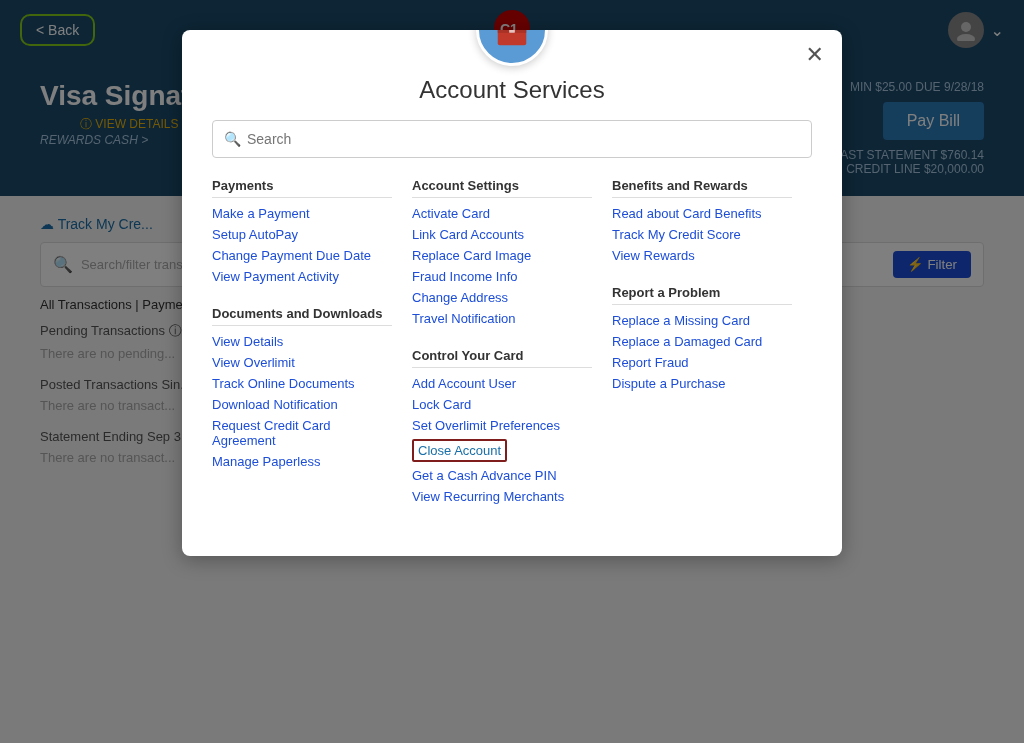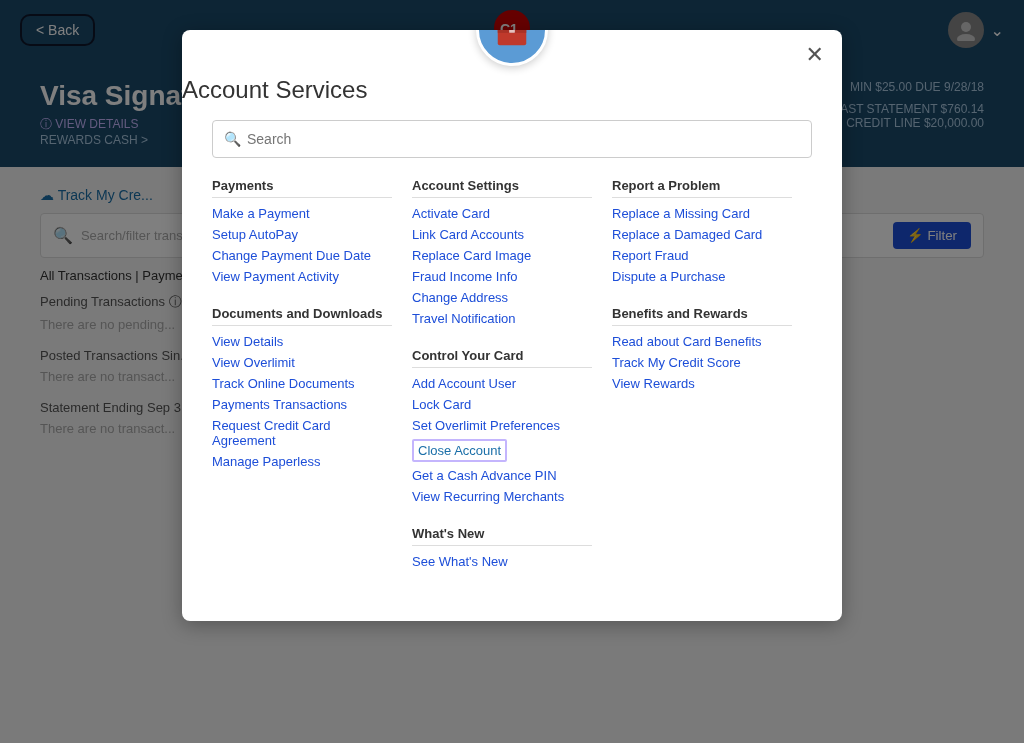--- a/index.html
+++ b/index.html
@@ -22,21 +22,21 @@
     .bg-header {
       background: #1a4a6b;
       height: 60px;
       display: flex;
       align-items: center;
       padding: 0 20px;
       position: relative;
     }
 
     .back-btn {
-      border: 2px solid #0f172a;
+      border: 2px solid #84cc16;
       color: #fff;
       background: transparent;
       padding: 6px 14px;
       border-radius: 10px;
       font-size: 14px;
       cursor: pointer;
     }
 
     .header-logo {
       position: absolute;
@@ -66,34 +66,36 @@
     }
 
     .account-title {
       font-size: 28px;
       font-weight: bold;
       color: #fff;
     }
 
     .view-details {
       font-size: 12px;
-      color: #c4b5fd;
+      color: #eab308;
       margin-top: 4px;
+      margin-left: 40px;
     }
 
     .rewards-cash {
       font-size: 28px;
       font-weight: bold;
       color: #fff;
       margin-top: 10px;
     }
 
     .rewards-label {
       font-size: 12px;
       color: #aac8e0;
+      font-style: italic;
     }
 
     .right-account-info {
       float: right;
       text-align: right;
       color: #aac8e0;
       font-size: 12px;
     }
 
     .pay-bill-btn {
@@ -165,21 +167,21 @@
       right: 18px;
       background: none;
       border: none;
       font-size: 22px;
       cursor: pointer;
       color: #555;
       line-height: 1;
     }
 
     .modal-title {
-      text-align: left;
+      text-align: center;
       font-size: 24px;
       font-weight: normal;
       color: #333;
       margin-bottom: 16px;
     }
 
     .search-wrapper {
       margin: 0 30px 20px 30px;
       position: relative;
     }
@@ -229,21 +231,21 @@
     .col-link {
       display: block;
       color: #1d4ed8;
       font-size: 13px;
       text-decoration: none;
       margin-bottom: 6px;
       cursor: pointer;
     }
 
     .col-link.highlighted {
-      border: 2px solid #c4b5fd;
+      border: 2px solid #7f1d1d;
       padding: 2px 4px;
       border-radius: 2px;
       display: inline-block;
       color: #1a6fa8;
     }
   </style>
 </head>
 <body>
 
 <div class="bg-page">
@@ -269,20 +271,21 @@
 
   <div class="bg-account-section">
     <div style="display:flex;justify-content:space-between;align-items:flex-start;">
       <div>
         <div class="account-title">Visa Signature</div>
         <div class="view-details">ⓘ VIEW DETAILS</div>
         <div class="rewards-label">REWARDS CASH &gt;</div>
       </div>
       <div class="right-account-info">
         <div>MIN $25.00 DUE 9/28/18</div>
+        <button class="pay-bill-btn">Pay Bill</button>
         <div style="margin-top:8px;">LAST STATEMENT $760.14</div>
         <div>CREDIT LINE $20,000.00</div>
       </div>
     </div>
   </div>
 
   <div class="bg-content">
     <div style="color:#1a6fa8;font-size:14px;margin-bottom:10px;">☁ Track My Cre...</div>
     <div style="background:#fff;border:1px solid #ddd;border-radius:4px;padding:8px 12px;display:flex;align-items:center;margin-bottom:10px;">
       <span style="color:#999;margin-right:8px;">🔍</span>
@@ -335,21 +338,21 @@
           <a class="col-link">Setup AutoPay</a>
           <a class="col-link">Change Payment Due Date</a>
           <a class="col-link">View Payment Activity</a>
         </div>
 
         <div class="col-section">
           <div class="col-section-title">Documents and Downloads</div>
           <a class="col-link">View Details</a>
           <a class="col-link">View Overlimit</a>
           <a class="col-link">Track Online Documents</a>
-          <a class="col-link">Payments Transactions</a>
+          <a class="col-link">Download Notification</a>
           <a class="col-link">Request Credit Card Agreement</a>
           <a class="col-link">Manage Paperless</a>
         </div>
 
       </div>
 
       <div class="col">
 
         <div class="col-section">
           <div class="col-section-title">Account Settings</div>
@@ -364,38 +367,34 @@
         <div class="col-section">
           <div class="col-section-title">Control Your Card</div>
           <a class="col-link">Add Account User</a>
           <a class="col-link">Lock Card</a>
           <a class="col-link">Set Overlimit Preferences</a>
           <a class="col-link highlighted">Close Account</a>
           <a class="col-link">Get a Cash Advance PIN</a>
           <a class="col-link">View Recurring Merchants</a>
         </div>
 
-        <div class="col-section">
-          <div class="col-section-title">What's New</div>
-          <a class="col-link">See What's New</a>
-        </div>
       </div>
 
       <div class="col">
+
+        <div class="col-section">
+          <div class="col-section-title">Benefits and Rewards</div>
+          <a class="col-link">Read about Card Benefits</a>
+          <a class="col-link">Track My Credit Score</a>
+          <a class="col-link">View Rewards</a>
+        </div>
 
         <div class="col-section">
           <div class="col-section-title">Report a Problem</div>
           <a class="col-link">Replace a Missing Card</a>
           <a class="col-link">Replace a Damaged Card</a>
           <a class="col-link">Report Fraud</a>
           <a class="col-link">Dispute a Purchase</a>
         </div>
-
-        <div class="col-section">
-          <div class="col-section-title">Benefits and Rewards</div>
-          <a class="col-link">Read about Card Benefits</a>
-          <a class="col-link">Track My Credit Score</a>
-          <a class="col-link">View Rewards</a>
-        </div>
       </div>
     </div>
   </div>
 </div>
 
 </body></html>

